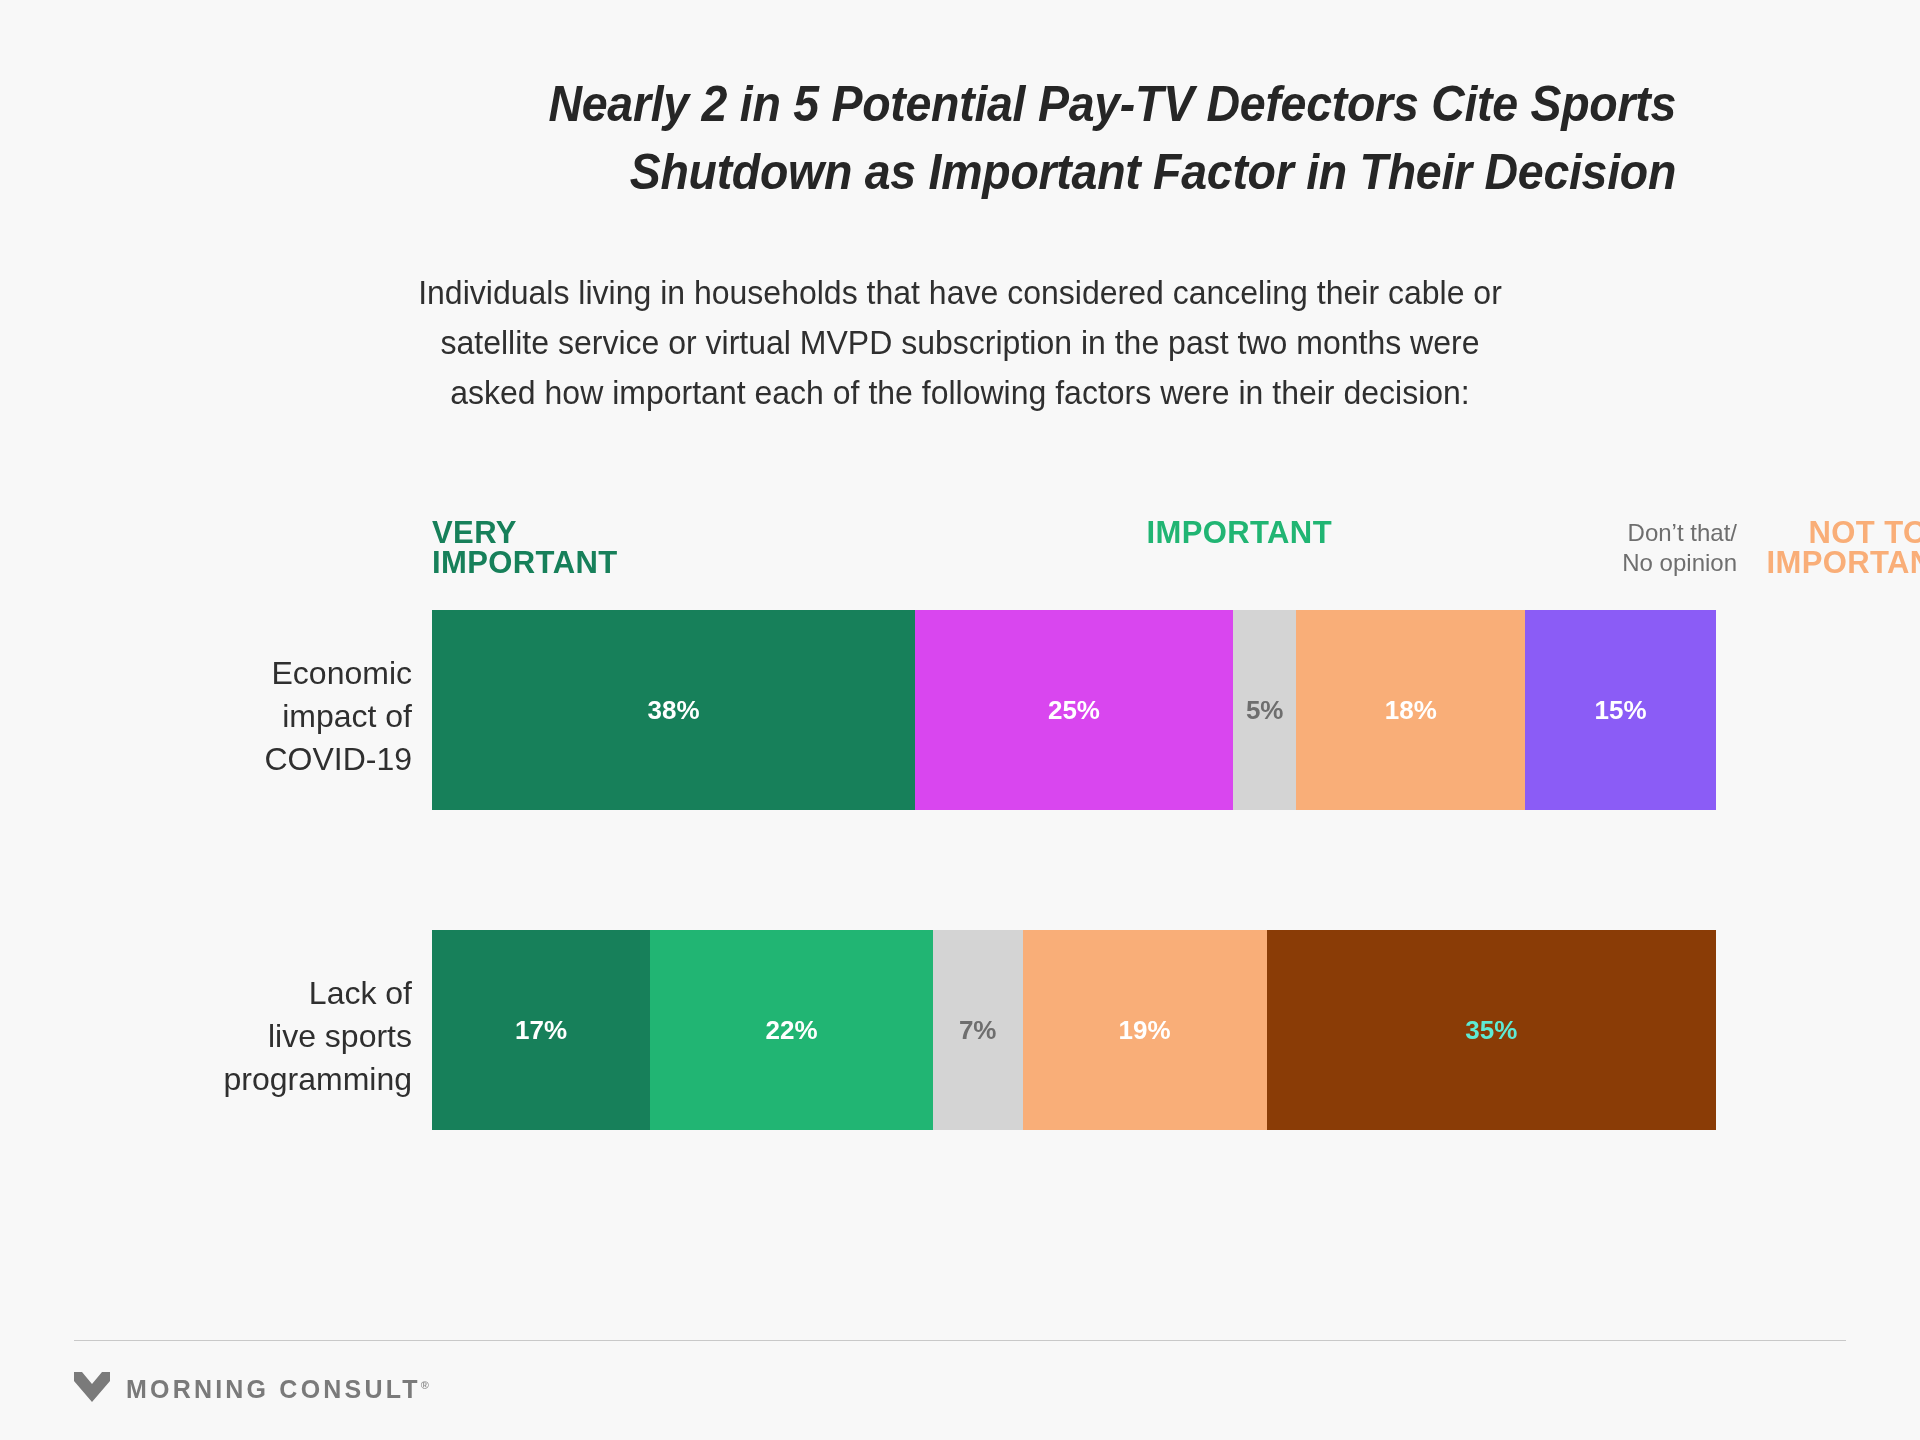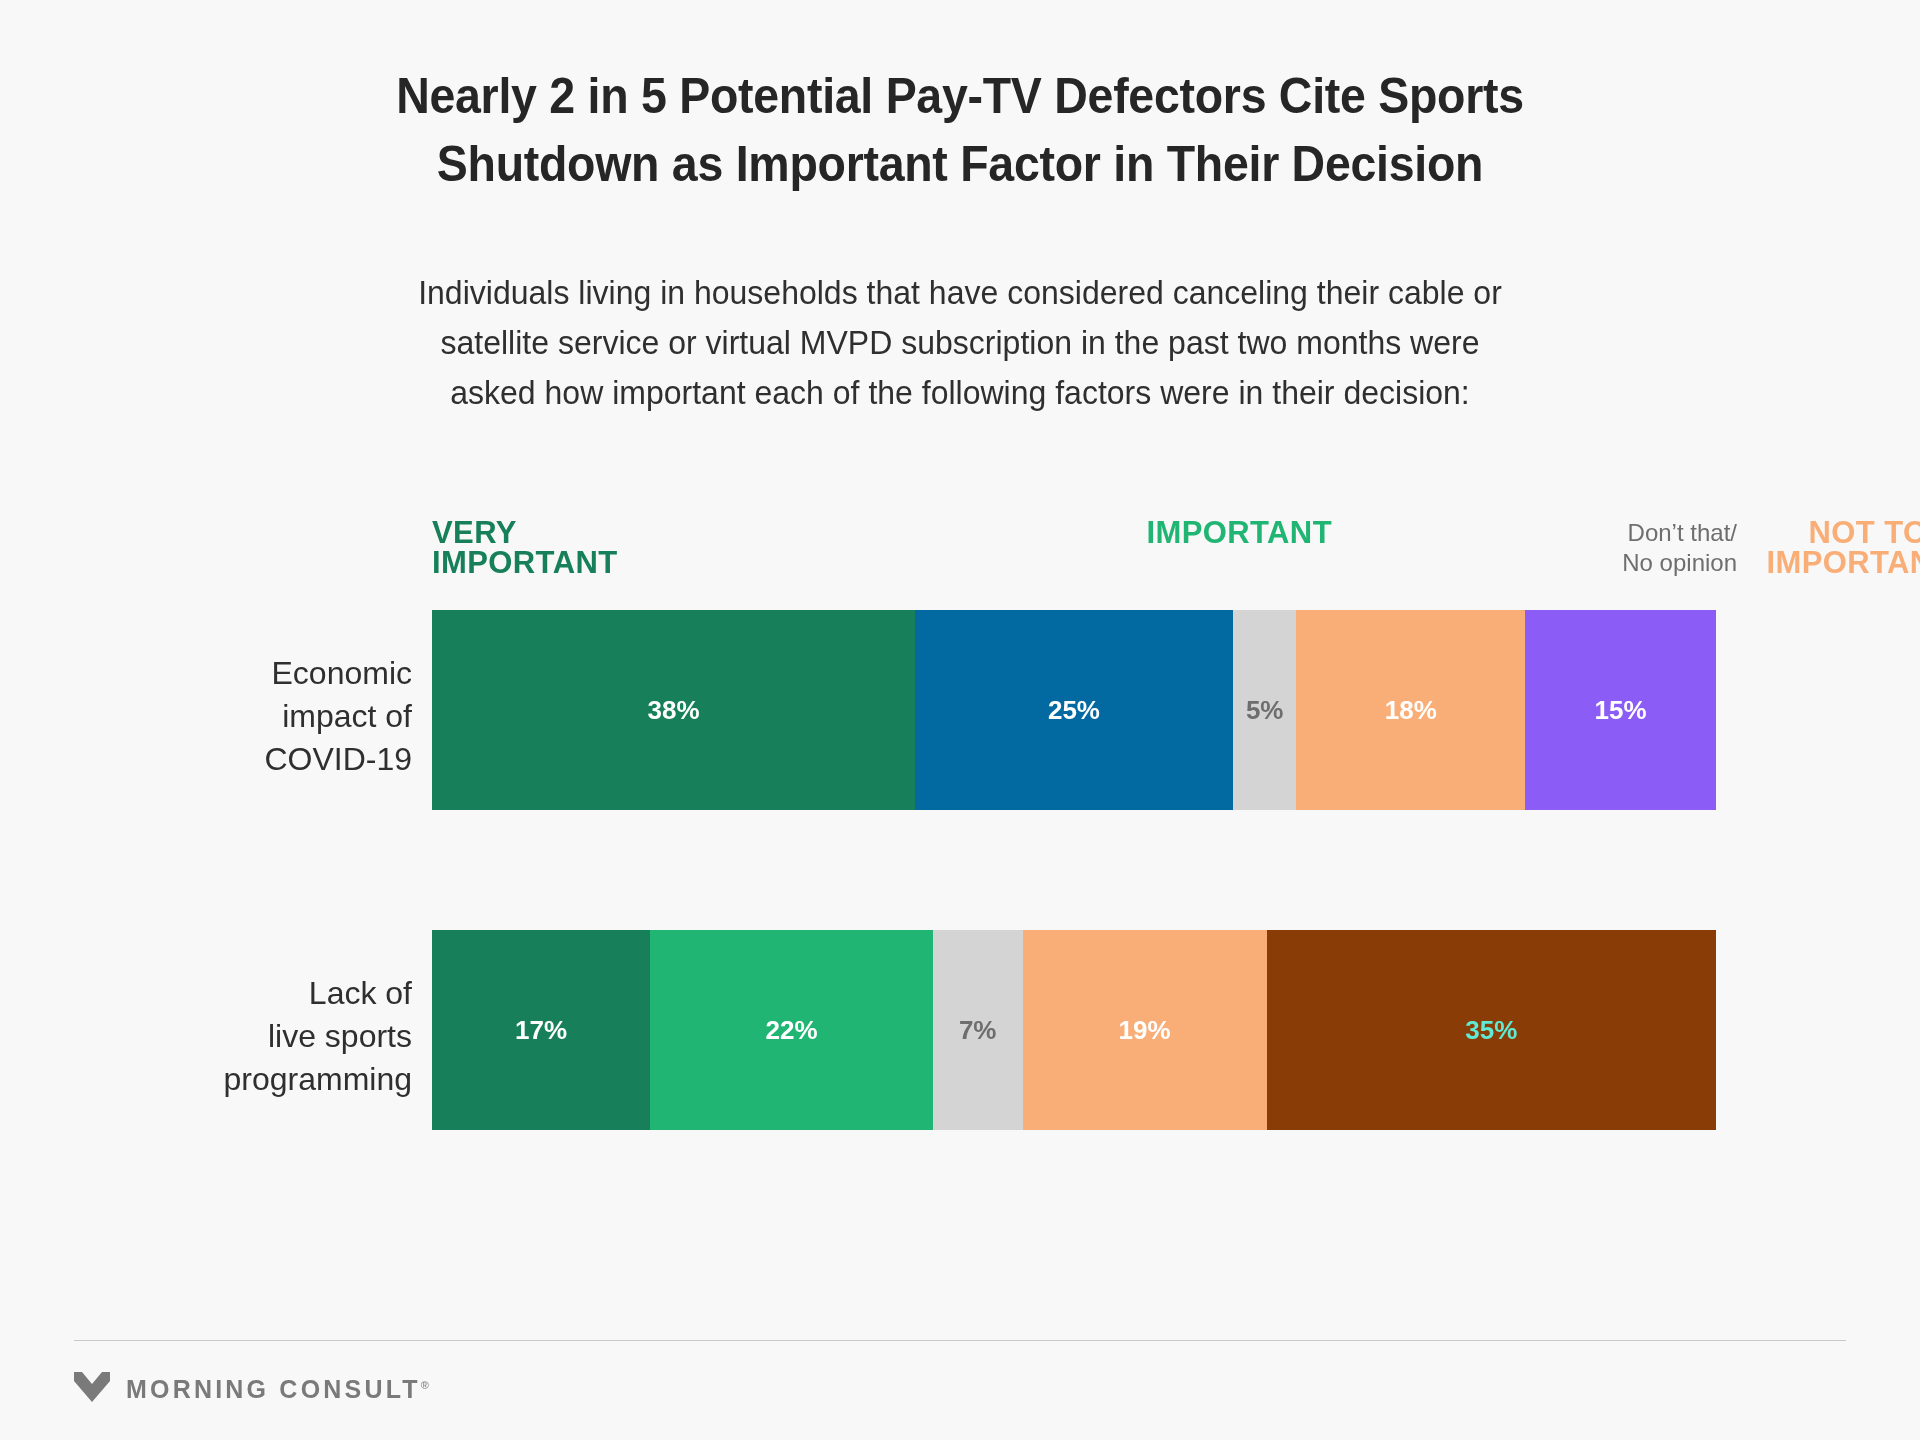--- a/index.html
+++ b/index.html
@@ -19,24 +19,25 @@
   .canvas {
     position: relative;
     width: 1920px;
     height: 1440px;
     box-sizing: border-box;
   }
 
   
   .title-block {
     position: absolute;
-    top: 62px;
+    top: 70px;
     left: 190px;
     width: 1540px;
-    text-align: center;
+    text-align: right;
+    font-style: italic;
   }
   .title-line {
     font-size: 50px;
     font-weight: 700;
     letter-spacing: -0.3px;
     line-height: 68px;
     color: #262626;
     white-space: nowrap;
     transform: scaleX(0.93);
     transform-origin: center center;
@@ -219,21 +220,21 @@
     <div class="row-label row-0">
       <div>Economic</div>
       <div>impact of</div>
       <div>COVID-19</div>
     </div>
 
     <div class="bar-row row-0" id="bar-row-0">
         <div class="segment" style="flex: 0 0 37.6238%; background: rgb(23, 128, 90); color: rgb(255, 255, 255);">
           <span>38%</span>
         </div>
-        <div class="segment" style="flex: 0 0 24.7525%; background: #0369a1; color: rgb(255, 255, 255);">
+        <div class="segment" style="flex: 0 0 24.7525%; background: #d946ef; color: rgb(255, 255, 255);">
           <span>25%</span>
         </div>
         <div class="segment" style="flex: 0 0 4.9505%; background: rgb(212, 212, 212); color: rgb(110, 110, 110);">
           <span>5%</span>
         </div>
         <div class="segment" style="flex: 0 0 17.8218%; background: rgb(249, 174, 120); color: rgb(255, 255, 255);">
           <span>18%</span>
         </div>
         <div class="segment" style="flex: 0 0 14.8515%; background: #8b5cf6; color: rgb(255, 255, 255);">
           <span>15%</span>

